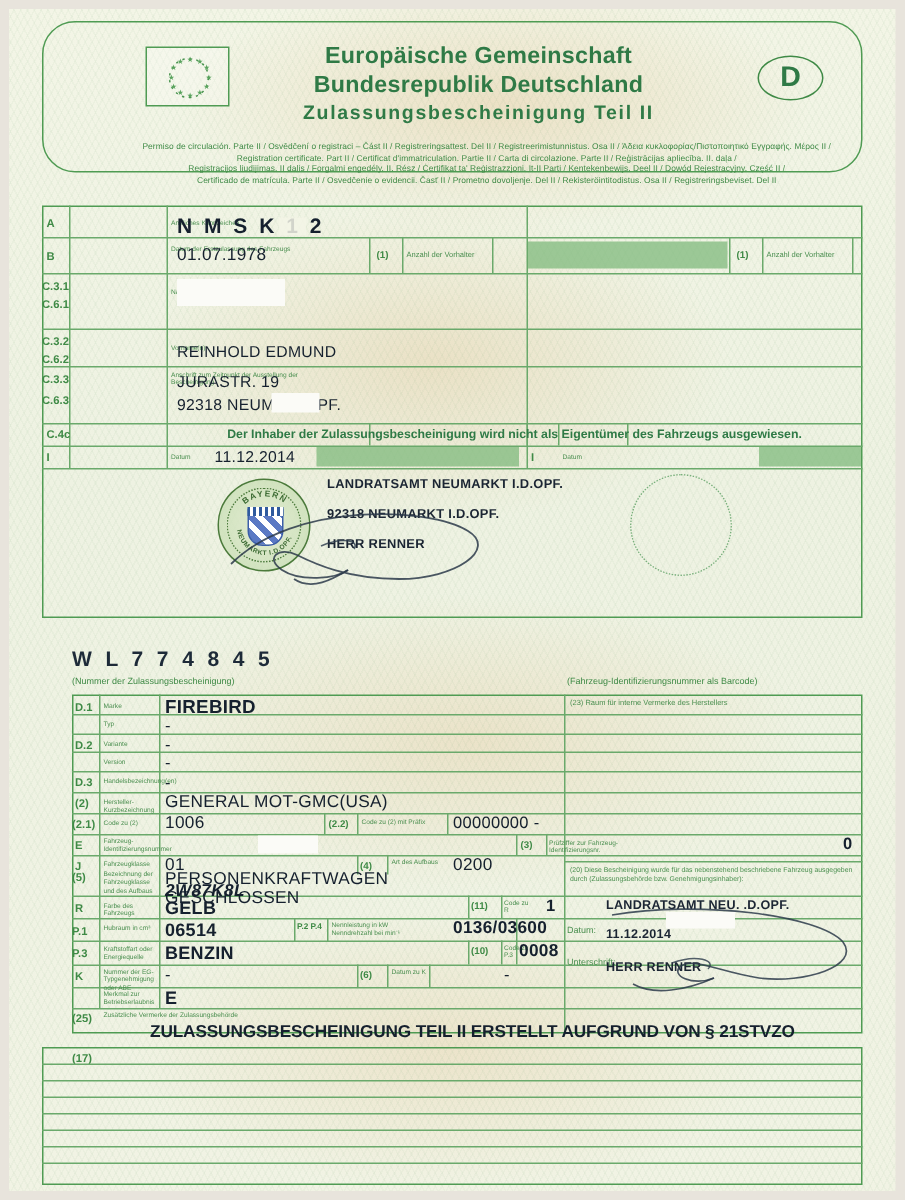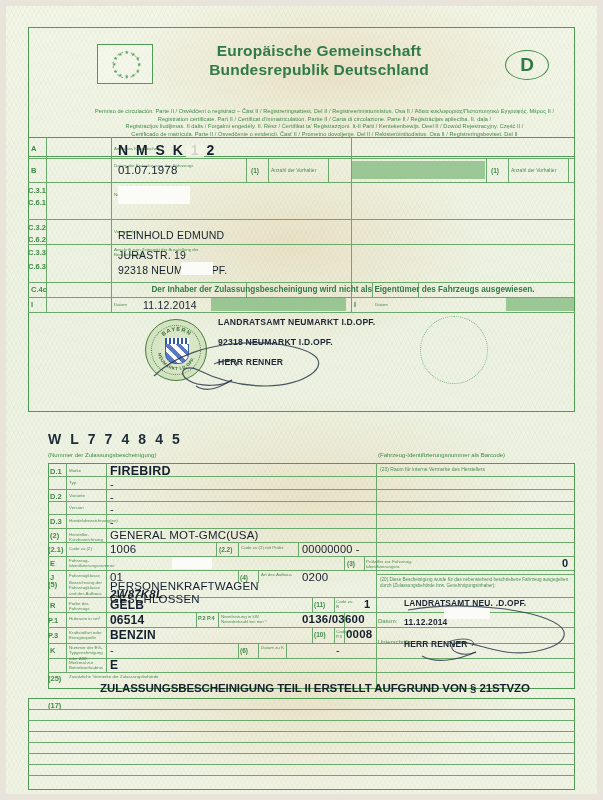--- a/index.html
+++ b/index.html
@@ -25,21 +25,21 @@
     background-image:
       repeating-linear-gradient(62deg, rgba(120,170,120,.055) 0 1px, transparent 1px 4px),
       repeating-linear-gradient(-62deg, rgba(120,170,120,.055) 0 1px, transparent 1px 4px);
     pointer-events:none;
   }
   
   .frame{ position:absolute; border:1.4px solid #4f9b53; }
   .vl{ position:absolute; background:#6aa96b; width:1px; }
   .hl{ position:absolute; background:#6aa96b; height:1px; }
   
-  #hdr{ left:22px; top:21px; width:547px; height:130px; }
+  #hdr{ left:22px; top:8px; width:547px; height:101px;border-radius:22px; }
   #euflag{
     position:absolute; left:68px; top:16px; width:56px; height:40px;
     border:1.2px solid #4f9b53; background:rgba(255,255,255,.25);
   }
   .h1{
     position:absolute; left:120px; top:14px; width:340px; text-align:center;
     font-size:15.5px; font-weight:bold; color:#2f7a46; letter-spacing:.2px;
   }
   .h2{
     position:absolute; left:120px; top:33px; width:340px; text-align:center;
@@ -143,20 +143,21 @@
           <text x="15.5" y="27.5">★</text>
             <text x="14" y="21">★</text>
           <text x="15.5" y="14.5">★</text>
             <text x="20" y="10.5">★</text>
         </g>
       </svg>
     </div>
 
     <div class="h1">Europäische Gemeinschaft</div>
     <div class="h2">Bundesrepublik Deutschland</div>
+    <div class="h3">Zulassungsbescheinigung Teil II</div>
 
     <div id="dbadge">D</div>
 
     <div class="multiling" style="top:80px;">Permiso de circulación. Parte II / Osvědčení o registraci – Část II / Registreringsattest. Del II / Registreerimistunnistus. Osa II / Άδεια κυκλοφορίας/Πιστοποιητικό Εγγραφής. Μέρος II /</div>
     <div class="multiling" style="top:87.5px;">Registration certificate. Part II / Certificat d'immatriculation. Partie II / Carta di circolazione. Parte II / Reģistrācijas apliecība. II. daļa /</div>
     <div class="multiling" style="top:95px;">Registracijos liudijimas. II dalis / Forgalmi engedély. II. Rész / Ċertifikat ta' Reġistrazzjoni. It-II Parti / Kentekenbewijs. Deel II / Dowód Rejestracyjny. Część II /</div>
     <div class="multiling" style="top:102.5px;">Certificado de matrícula. Parte II / Osvedčenie o evidencii. Časť II / Prometno dovoljenje. Del II / Rekisteröintitodistus. Osa II / Registreringsbeviset. Del II</div>
   </div>
 
 

